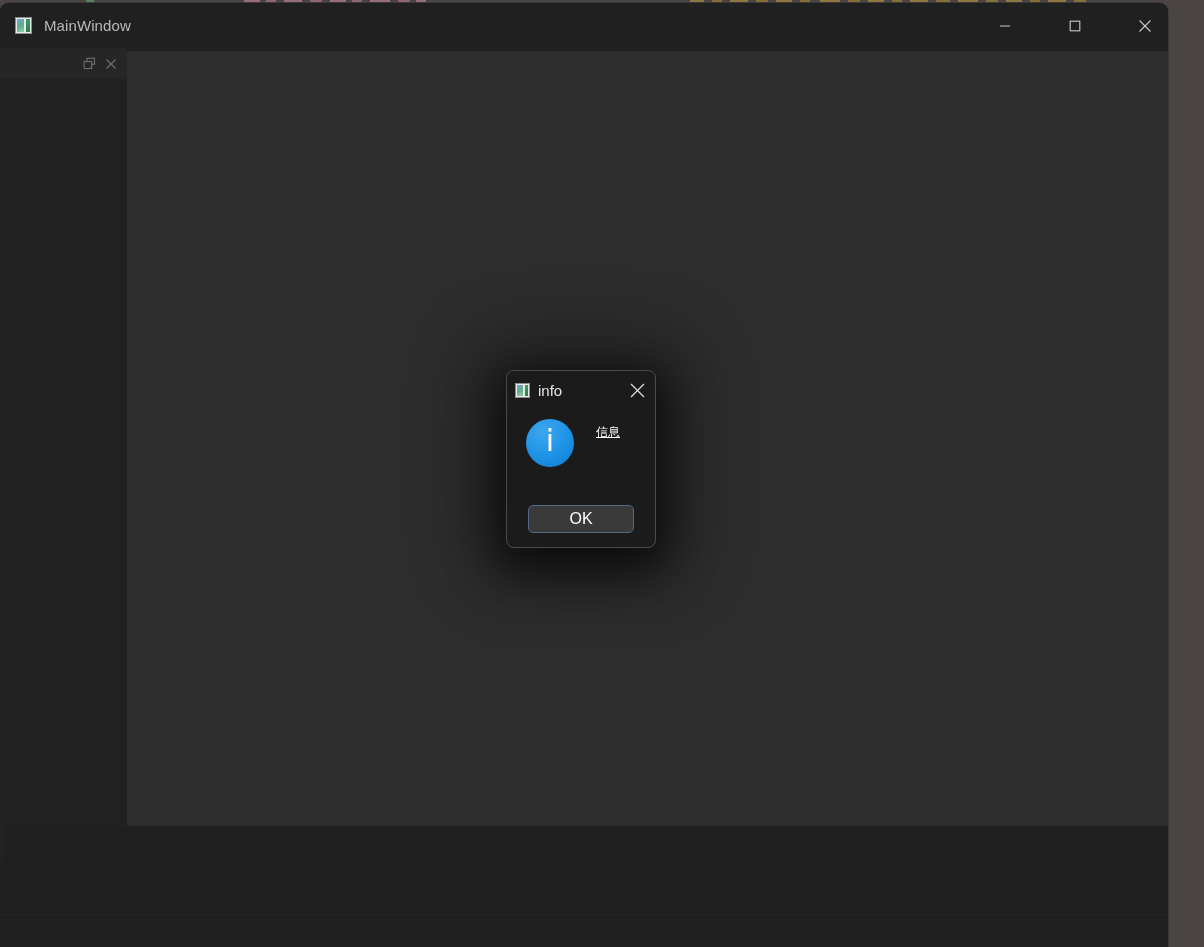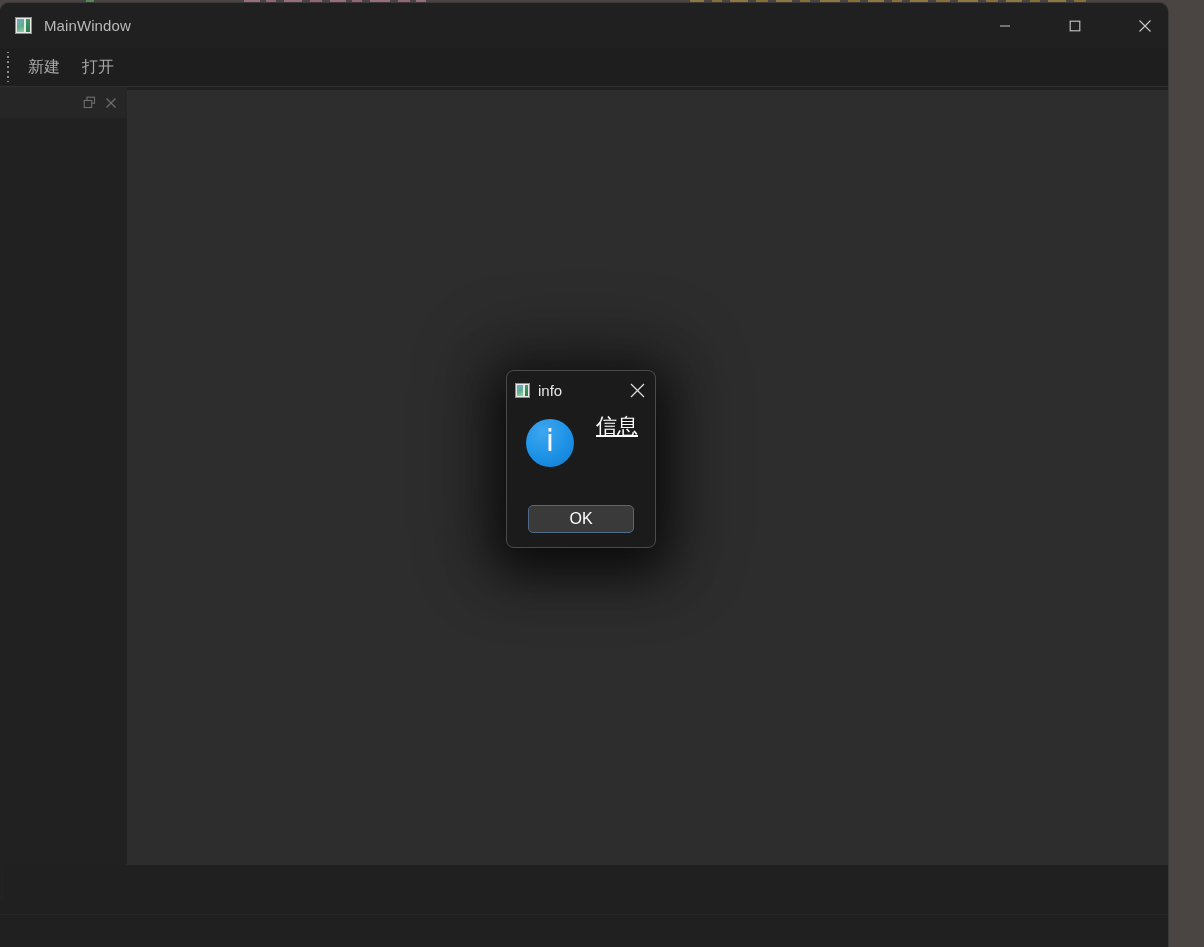--- a/index.html
+++ b/index.html
@@ -323,22 +323,22 @@
     color: #ffffff;
     font-size: 30px;
     line-height: 1;
     font-family: "DejaVu Sans", sans-serif;
     position: relative;
     top: -2px;
   }
   #dialog-message {
     position: absolute;
     left: 89px;
-    top: 3px;
-    font-size: 21px;
+    top: 15px;
+    font-size: 12px;
     color: #ffffff;
     white-space: nowrap;
     text-decoration: underline;
   }
 
   #dialog-button-row {
     position: absolute;
     left: 0;
     bottom: 14px;
     width: 100%;
@@ -423,25 +423,20 @@
       <div class="win-btn" id="btn-close">
         <svg width="14" height="14" viewBox="0 0 14 14">
           <line x1="1.5" y1="1.5" x2="12.5" y2="12.5" stroke="#c8c8c8" stroke-width="1.1"></line>
           <line x1="12.5" y1="1.5" x2="1.5" y2="12.5" stroke="#c8c8c8" stroke-width="1.1"></line>
         </svg>
       </div>
     </div>
   </div>
 
 
-  <div id="tool-bar">
-    <div id="toolbar-grip"></div>
-    <div class="tool-item">新建</div>
-    <div class="tool-item">打开</div>
-  </div>
 
   <div id="window-body">
 
     <div id="edge-strip">
         <div class="edge-seg" style="top: 0px; height: 96px; background: rgb(43, 43, 43);"></div>
         <div class="edge-seg" style="top: 96px; height: 10px; background: rgb(61, 61, 61);"></div>
         <div class="edge-seg" style="top: 106px; height: 26px; background: rgb(38, 38, 38);"></div>
         <div class="edge-seg" style="top: 132px; height: 8px; background: rgb(58, 58, 58);"></div>
         <div class="edge-seg" style="top: 140px; height: 30px; background: rgb(36, 36, 36);"></div>
         <div class="edge-seg" style="top: 170px; height: 10px; background: rgb(61, 61, 61);"></div>

